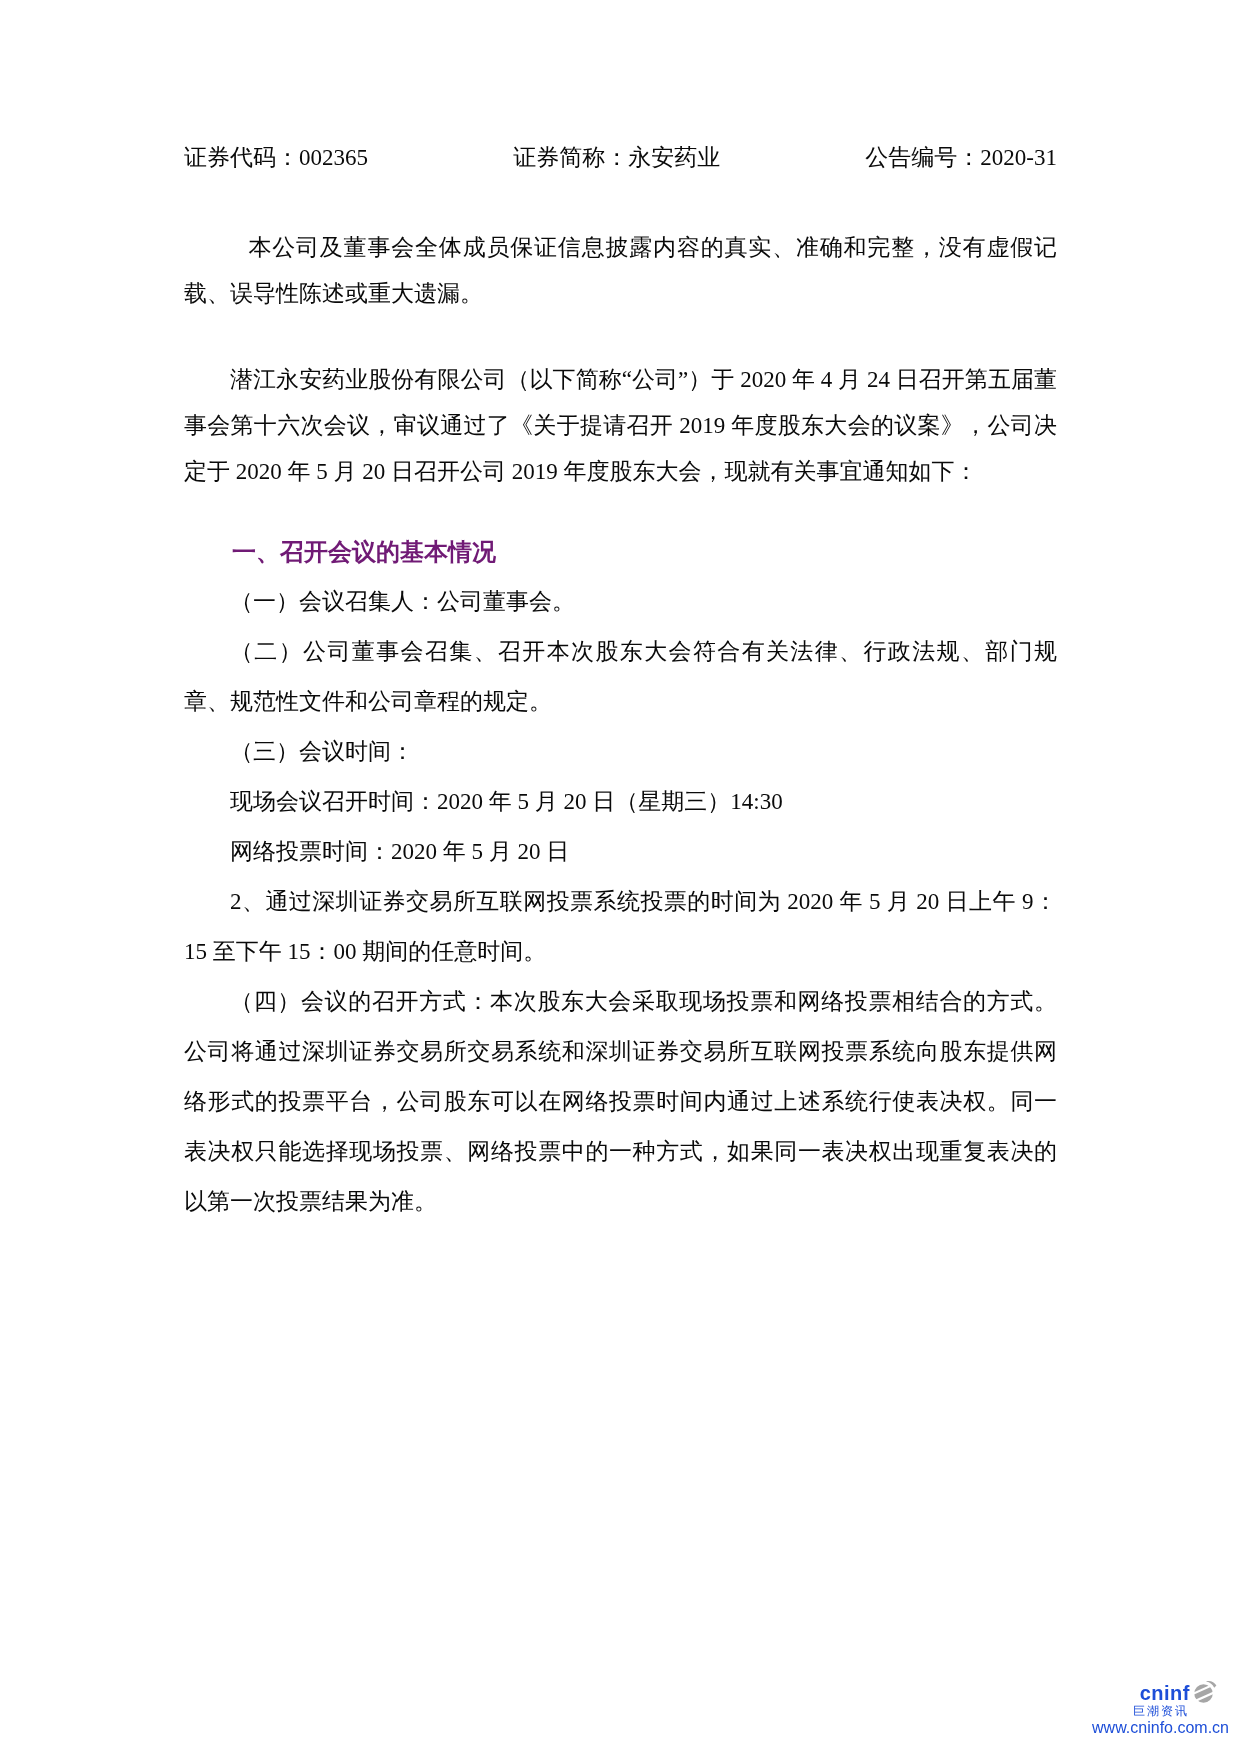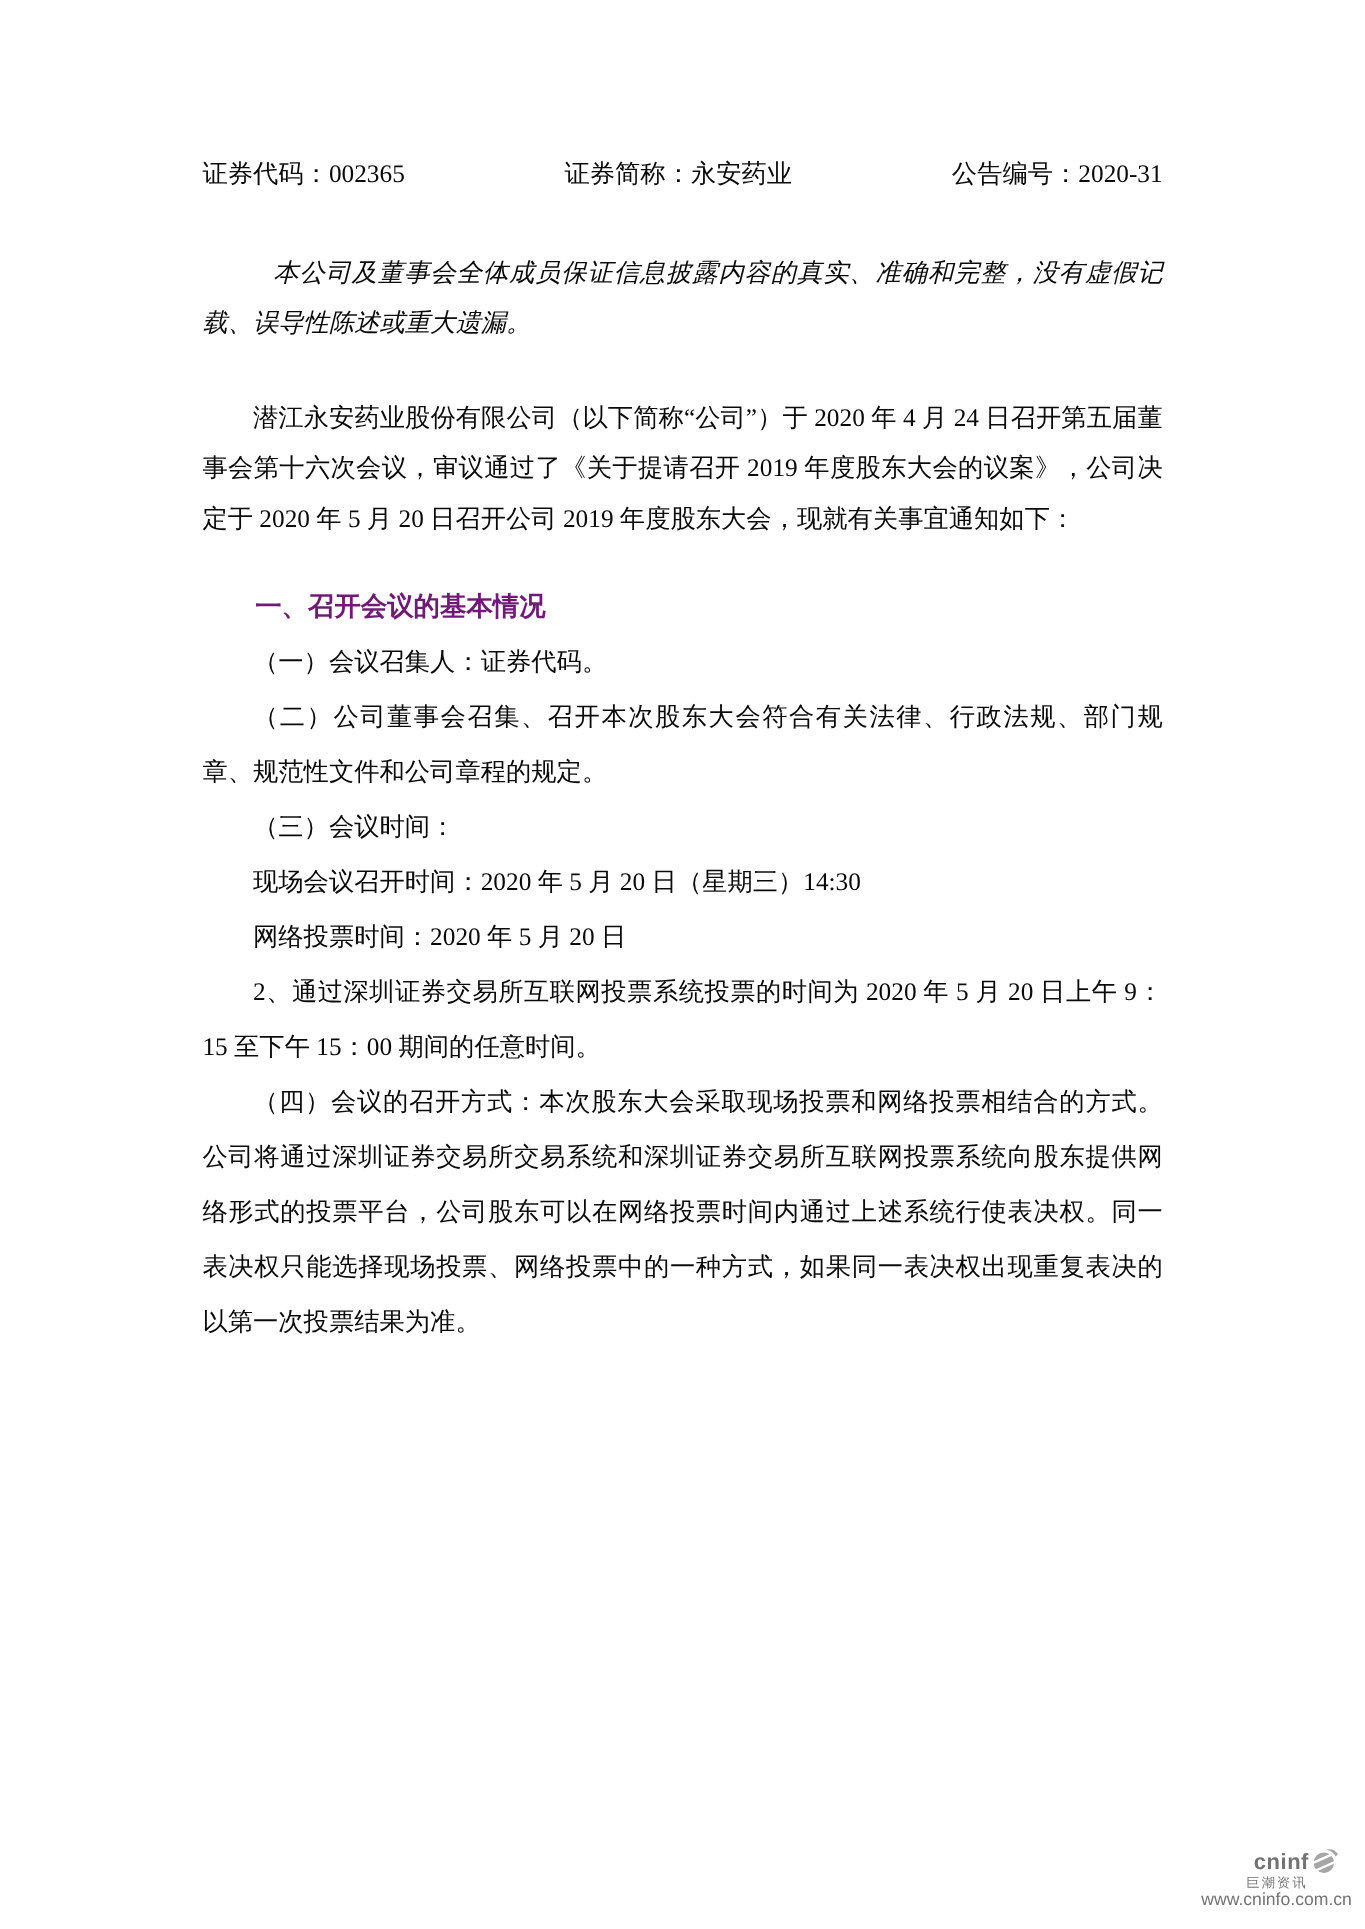--- a/index.html
+++ b/index.html
@@ -38,39 +38,39 @@
     color: #000;
   }
   .title-line { line-height: 67px; }
   p.body {
     margin: 0;
     font-size: 23px;
     line-height: 46px;
     text-align: justify;
     text-indent: 2em;
   }
-  p.statement { margin-top: 53px; text-indent: 2.8em; font-style: italic; }
+  p.statement { margin-top: 53px; text-indent: 2.8em; }
   p.intro { margin-top: 40px; }
   .sec-heading {
     margin: 32px 0 0 0;
     font-family: "Liberation Sans", "DejaVu Sans", sans-serif;
     font-weight: 700;
     font-size: 24px;
     line-height: 50px;
     text-indent: 2em;
     color: #701a75;
   }
   .sec-paras p.body { line-height: 50px; }
   
   .cninfo {
     position: absolute;
     right: 12px;
     bottom: 18px;
     text-align: right;
-    color: #737373;
+    color: #1d4ed8;
     font-family: "Liberation Sans", "DejaVu Sans", sans-serif;
     line-height: 1;
   }
   .cninfo-row1 {
     display: flex;
     align-items: center;
     justify-content: flex-end;
     gap: 3px;
     padding-right: 12px;
   }
@@ -104,21 +104,21 @@
     </div>
 
 
     <p class="body statement">本公司及董事会全体成员保证信息披露内容的真实、准确和完整，没有虚假记载、误导性陈述或重大遗漏。</p>
 
     <p class="body intro">潜江永安药业股份有限公司（以下简称“公司”）于 2020 年 4 月 24 日召开第五届董事会第十六次会议，审议通过了《关于提请召开 2019 年度股东大会的议案》，公司决定于 2020 年 5 月 20 日召开公司 2019 年度股东大会，现就有关事宜通知如下：</p>
 
     <h2 class="sec-heading">一、召开会议的基本情况</h2>
 
     <div class="sec-paras">
-      <p class="body">（一）会议召集人：证券代码。</p>
+      <p class="body">（一）会议召集人：公司董事会。</p>
       <p class="body">（二）公司董事会召集、召开本次股东大会符合有关法律、行政法规、部门规章、规范性文件和公司章程的规定。</p>
       <p class="body">（三）会议时间：</p>
       <p class="body">现场会议召开时间：2020 年 5 月 20 日（星期三）14:30</p>
       <p class="body">网络投票时间：2020 年 5 月 20 日</p>
       <p class="body">2、通过深圳证券交易所互联网投票系统投票的时间为 2020 年 5 月 20 日上午 9：15 至下午 15：00 期间的任意时间。</p>
       <p class="body">（四）会议的召开方式：本次股东大会采取现场投票和网络投票相结合的方式。公司将通过深圳证券交易所交易系统和深圳证券交易所互联网投票系统向股东提供网络形式的投票平台，公司股东可以在网络投票时间内通过上述系统行使表决权。同一表决权只能选择现场投票、网络投票中的一种方式，如果同一表决权出现重复表决的以第一次投票结果为准。</p>
     </div>
 
   </div>
 

